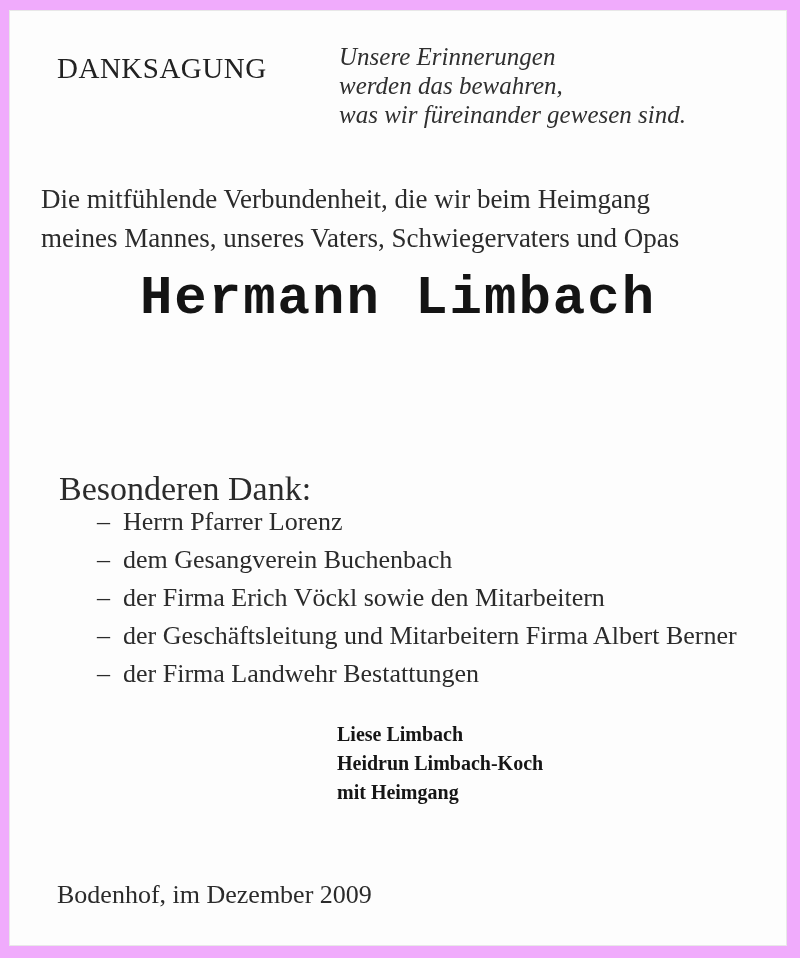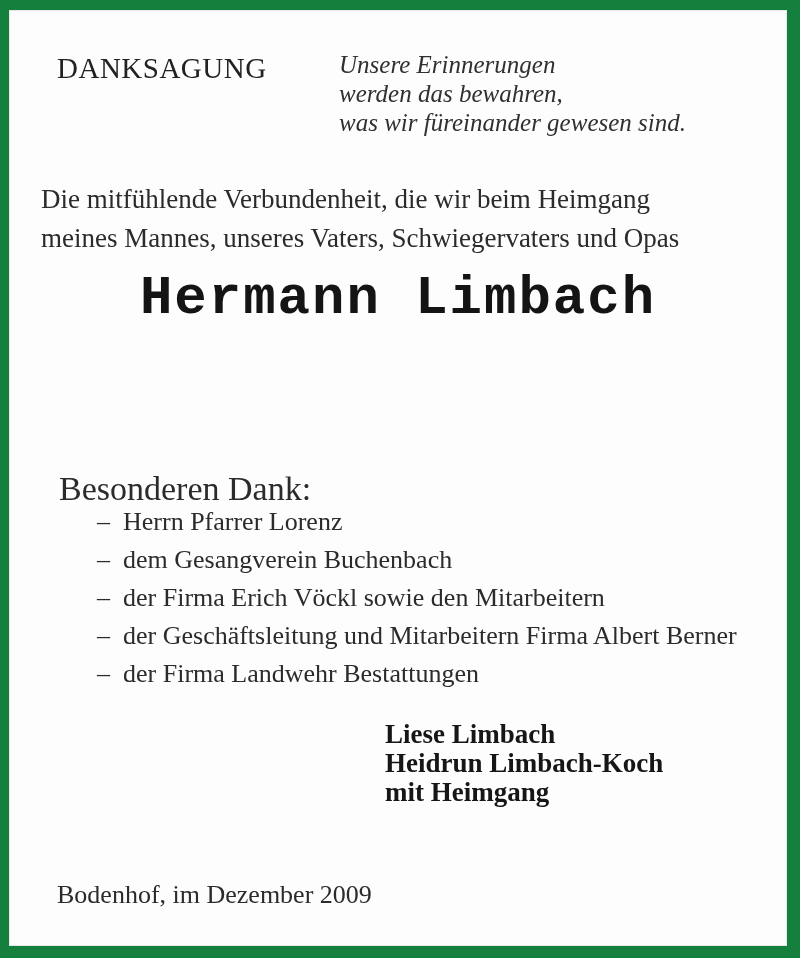--- a/index.html
+++ b/index.html
@@ -10,21 +10,21 @@
     width: 800px;
     height: 958px;
     background: #0d0d0d;
     font-family: "Liberation Serif", "DejaVu Serif", serif;
     overflow: hidden;
     position: relative;
   }
   .page-frame {
     position: absolute;
     inset: 0;
-    background: #15803d;
+    background: #f0abfc;
   }
   .card {
     position: absolute;
     left: 9px;
     top: 10px;
     width: 778px;
     height: 936px;
     background: #fdfdfd;
     color: #2b2b2b;
     box-shadow: inset 0 0 0 1px #e8e8e8;
@@ -34,21 +34,21 @@
     left: 48px;
     top: 42px;
     font-size: 29px;
     letter-spacing: 0.5px;
     color: #222;
     white-space: nowrap;
   }
   .quote {
     position: absolute;
     left: 330px;
-    top: 40px;
+    top: 32px;
     font-style: italic;
     font-size: 25px;
     line-height: 29px;
     color: #303030;
     white-space: nowrap;
   }
   .intro {
     position: absolute;
     left: 32px;
     top: 170px;
@@ -100,26 +100,25 @@
     display: flex;
   }
   .thanks-list .dash {
     display: inline-block;
     width: 26px;
   }
   .mourners {
     position: absolute;
     left: 328px;
     top: 710px;
-    font-size: 27px;
+    font-size: 20px;
     font-weight: bold;
     line-height: 29px;
     color: #161616;
     white-space: nowrap;
-    margin-left: 48px;
   }
   .place-date {
     position: absolute;
     left: 48px;
     top: 870px;
     font-size: 26px;
     white-space: nowrap;
   }
 </style>
 </head>

